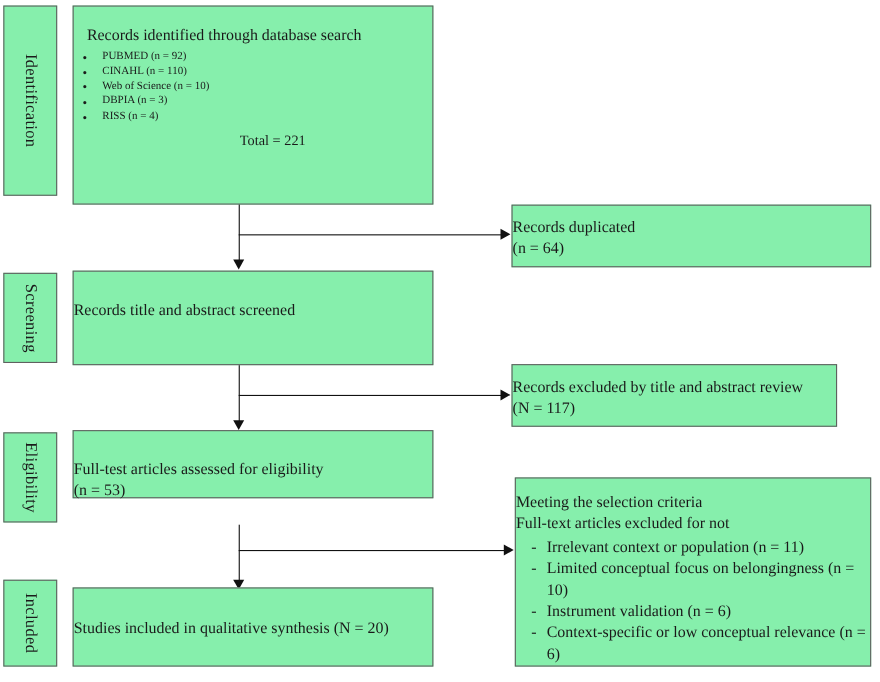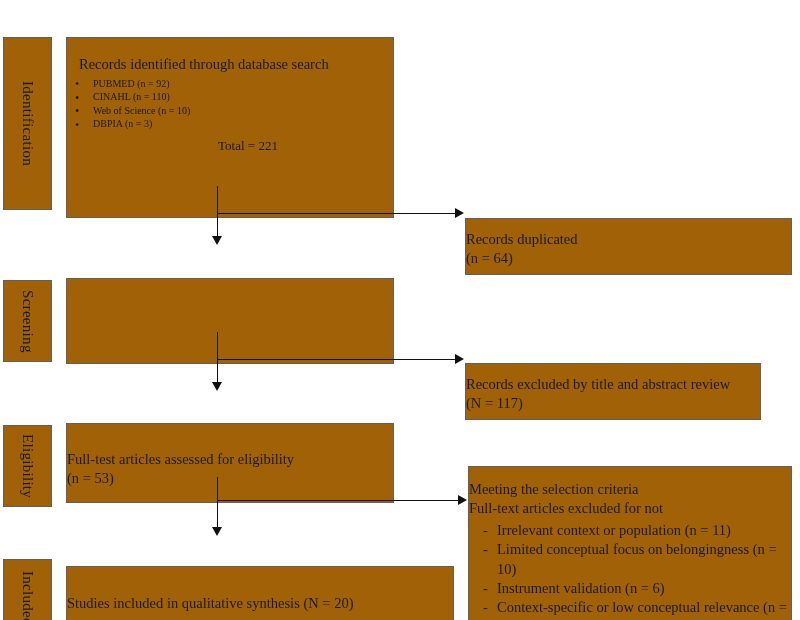--- a/index.html
+++ b/index.html
@@ -15,22 +15,21 @@
     font-family: "Liberation Serif", "DejaVu Serif", serif;
     color: #1a1a1a;
     overflow: hidden;
   }
 
   
   .box {
     position: absolute;
     box-sizing: border-box;
     border: 1px solid #606060;
-    background: #a16207;
-    margin-top: 32px;
+    background: #86efac;
   }
 
   
   .stage-label {
     display: flex;
     align-items: center;
     justify-content: center;
   }
   .stage-label .vtext {
     writing-mode: vertical-rl;
@@ -153,55 +152,57 @@
   </div>
 
   <div class="box content-box" style="left:66px; top:5px; width:328px; height:181px;">
     <div class="cb-inner" style="top:17px;">
       <div class="lead" style="padding-left:12px;">Records identified through database search</div>
       <ul class="db-list" style="margin-top:3px;">
         <li>PUBMED (n = 92)</li>
         <li>CINAHL (n = 110)</li>
         <li>Web of Science (n = 10)</li>
         <li>DBPIA (n = 3)</li>
+        <li>RISS (n = 4)</li>
       </ul>
       <div class="total-line" style="margin-top:7px;">Total = 221</div>
     </div>
   </div>
 
   <div class="vline" style="left:217px; top:186px; height:51px;"></div>
   <div class="arrow-down" style="left:212px; top:236px;"></div>
   <div class="hline" style="left:217px; top:213px; width:239px;"></div>
   <div class="arrow-right" style="left:455px; top:208px;"></div>
 
   <div class="box content-box" style="left:465px; top:186px; width:327px; height:57px;">
     <div class="cb-inner ctr" style="top:11px;">
       <div>Records duplicated</div>
       <div>(n = 64)</div>
     </div>
   </div>
 
   <div class="box content-box" style="left:66px; top:246px; width:328px; height:86px;">
     <div class="cb-inner ctr" style="top:26px;">
+      <div>Records title and abstract screened</div>
     </div>
   </div>
 
   <div class="vline" style="left:217px; top:332px; height:51px;"></div>
   <div class="arrow-down" style="left:212px; top:382px;"></div>
   <div class="hline" style="left:217px; top:359px; width:239px;"></div>
   <div class="arrow-right" style="left:455px; top:354px;"></div>
 
   <div class="box content-box" style="left:465px; top:331px; width:296px; height:57px;">
     <div class="cb-inner ctr" style="top:11px;">
       <div>Records excluded by title and abstract review</div>
       <div>(N = 117)</div>
     </div>
   </div>
 
-  <div class="box content-box" style="left:66px; top:391px; width:328px; height:80px;">
+  <div class="box content-box" style="left:66px; top:391px; width:328px; height:62px;">
     <div class="cb-inner ctr" style="top:26px;">
       <div>Full-test articles assessed for eligibility</div>
       <div>(n = 53)</div>
     </div>
   </div>
 
   <div class="vline" style="left:217px; top:477px; height:51px;"></div>
   <div class="arrow-down" style="left:212px; top:527px;"></div>
   <div class="hline" style="left:217px; top:500px; width:242px;"></div>
   <div class="arrow-right" style="left:458px; top:495px;"></div>
@@ -212,19 +213,19 @@
       <div class="ctr">Full-text articles excluded for not</div>
       <ul class="dash-list" style="margin-top:4px;">
         <li>Irrelevant context or population  (n = 11)</li>
         <li>Limited conceptual focus on belongingness (n = 10)</li>
         <li>Instrument validation (n = 6)</li>
         <li>Context-specific or low conceptual relevance (n = 6)</li>
       </ul>
     </div>
   </div>
 
-  <div class="box content-box" style="left:66px; top:534px; width:388px; height:72px;">
+  <div class="box content-box" style="left:66px; top:534px; width:328px; height:72px;">
     <div class="cb-inner ctr" style="top:27px;">
       <div>Studies included in qualitative synthesis (N = 20)</div>
     </div>
   </div>
 
 </div>
 
 </body></html>

